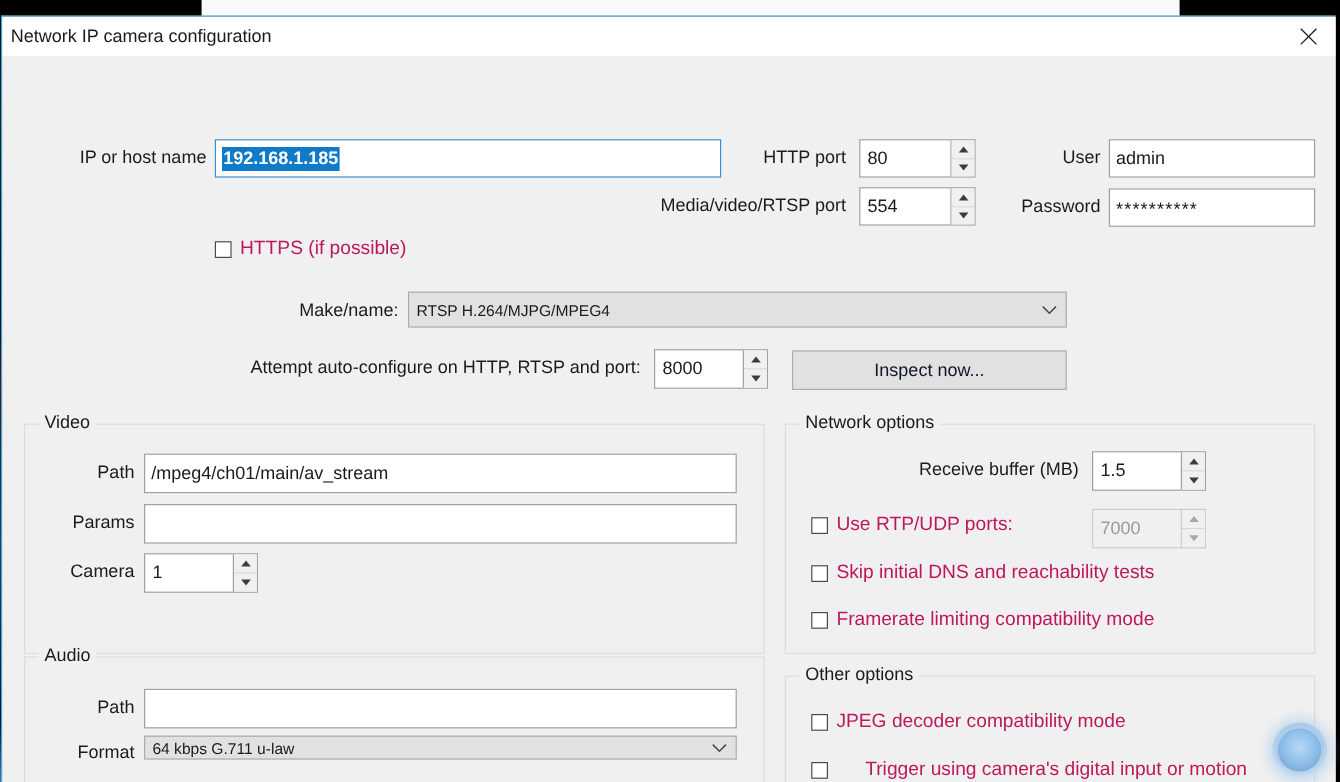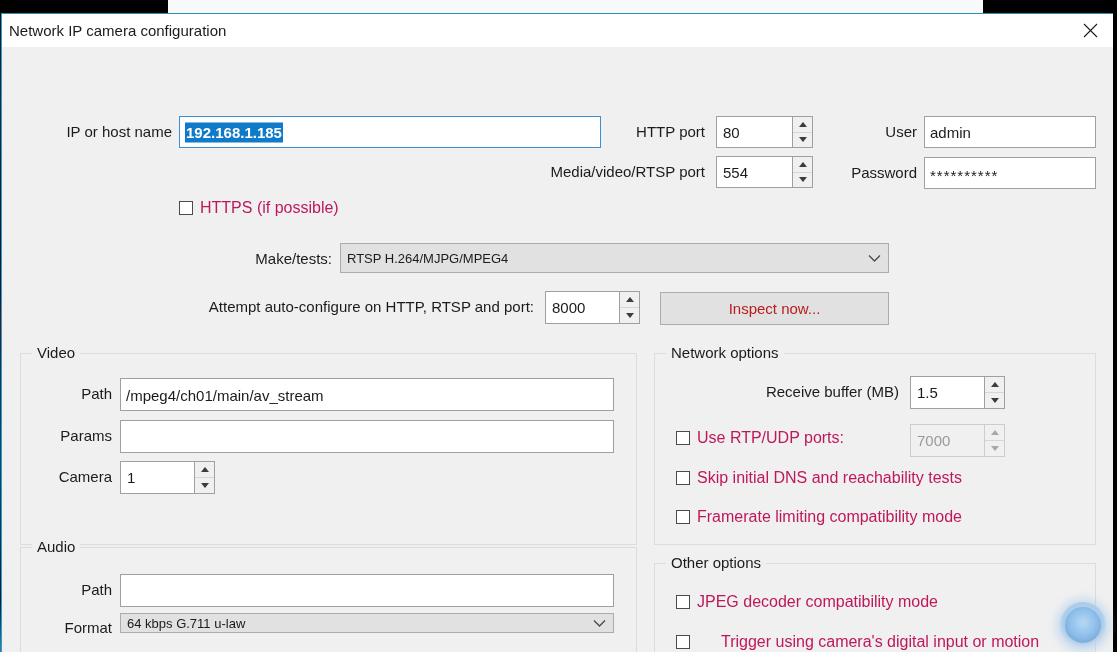--- a/index.html
+++ b/index.html
@@ -219,21 +219,21 @@
   
   .btn {
     position: absolute;
     box-sizing: border-box;
     border: 1px solid #adadad;
     background: #e1e1e1;
     display: flex;
     align-items: center;
     justify-content: center;
     font-size: 15px;
-    color: #b91c1c;
+    color: #0f172a;
     cursor: default;
   }
 
   
   .cb-row {
     position: absolute;
     display: flex;
     align-items: center;
     white-space: nowrap;
   }
@@ -340,21 +340,21 @@
     <div class="tbox" style="left:922px; top:69px; width:172px; height:32px;">
       <span class="tbox-inner">admin</span>
     </div>
 
     <div class="lbl right" style="left:790px; top:117px; width:125px;">Password</div>
 
     <div class="tbox" style="left:922px; top:110px; width:172px; height:32px;">
       <span class="tbox-inner" style="letter-spacing:1px; top:58%;">**********</span>
     </div>
 
-    <div class="lbl right" style="left:130px; top:203px; width:200px;">Make/tests:</div>
+    <div class="lbl right" style="left:130px; top:203px; width:200px;">Make/name:</div>
 
     <div class="combo" style="left:338px; top:196px; width:549px; height:30px;">
       <span class="ctext">RTSP H.264/MJPG/MPEG4</span>
       <span class="carrow">
         <svg width="13" height="9" viewBox="0 0 13 9">
           <polyline points="1,1.5 6.5,7 12,1.5" fill="none" stroke="#4a4a4a" stroke-width="1.3"></polyline>
         </svg>
       </span>
     </div>
 

